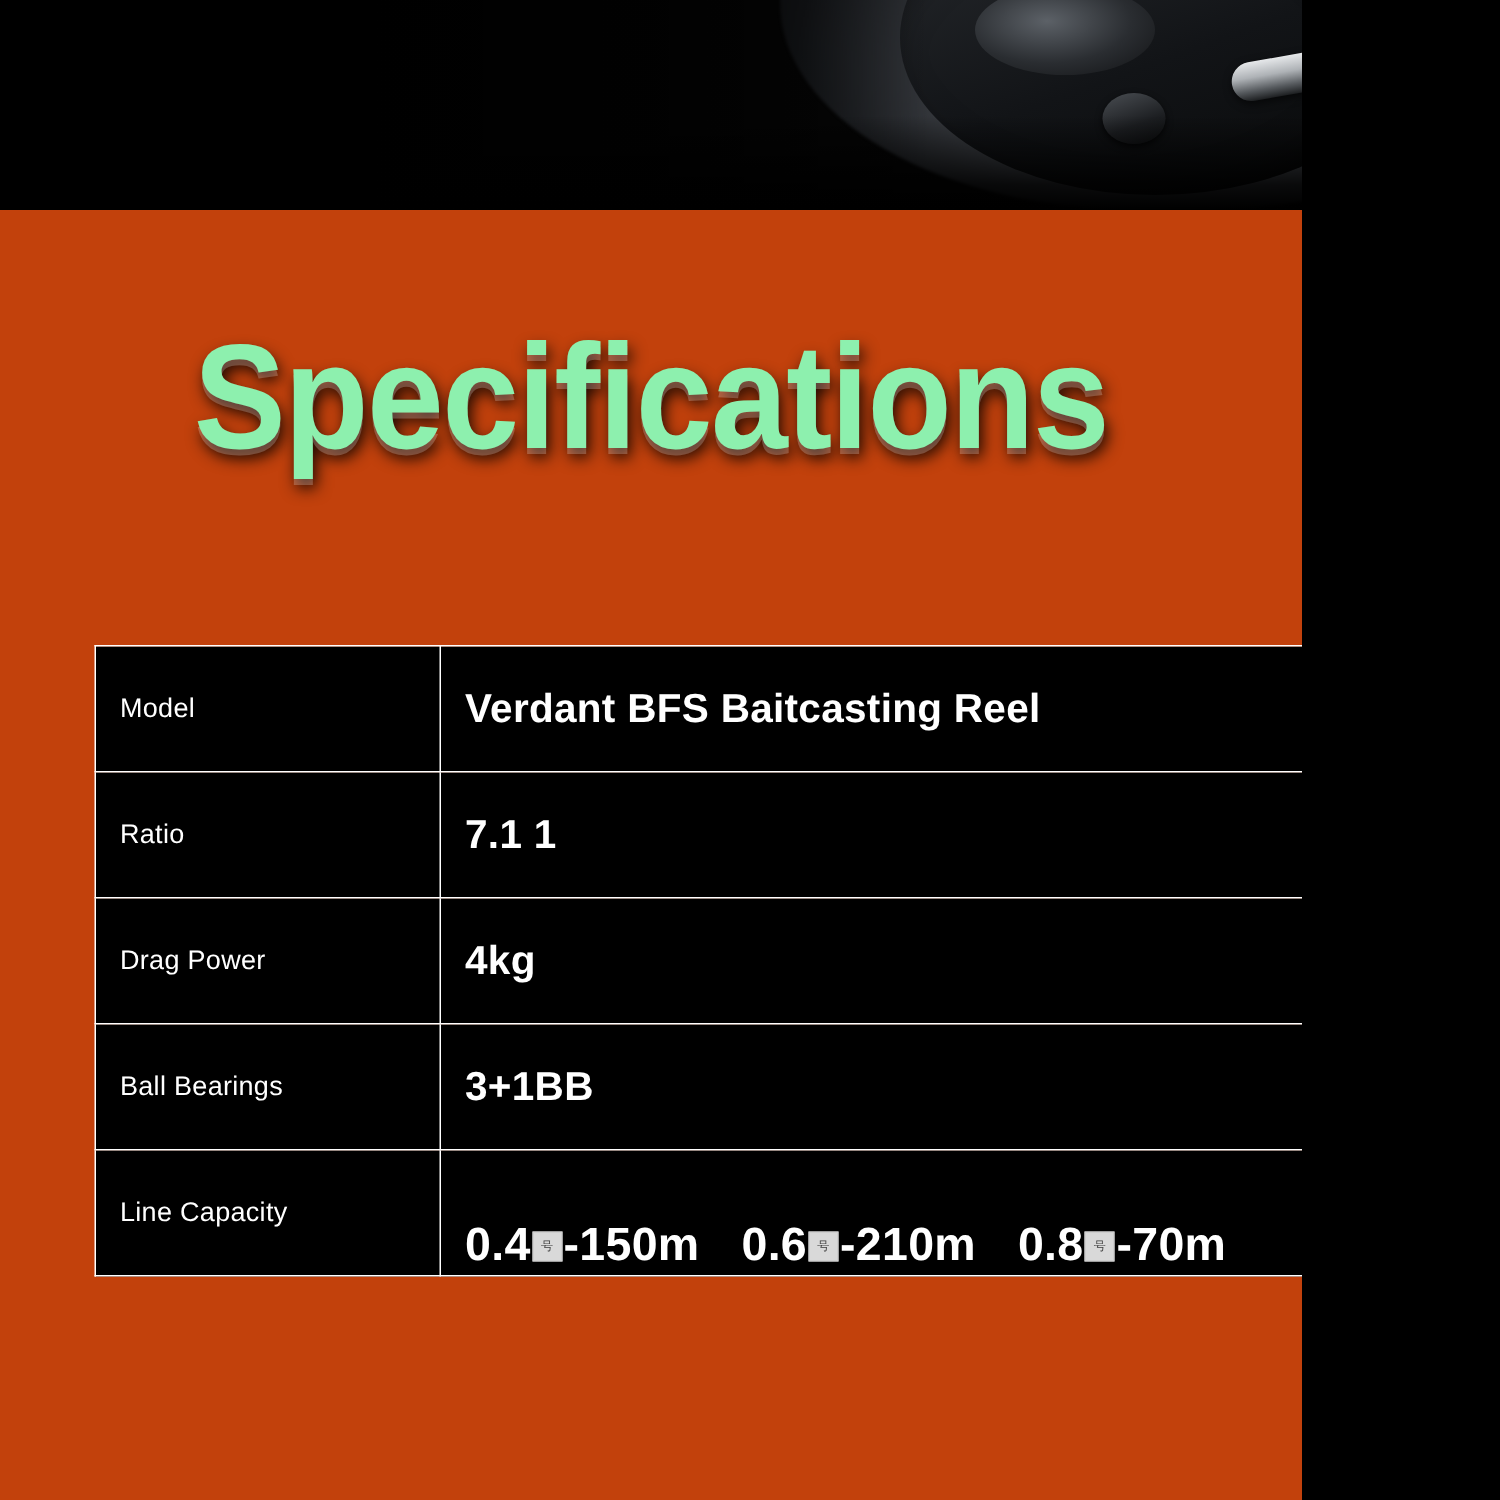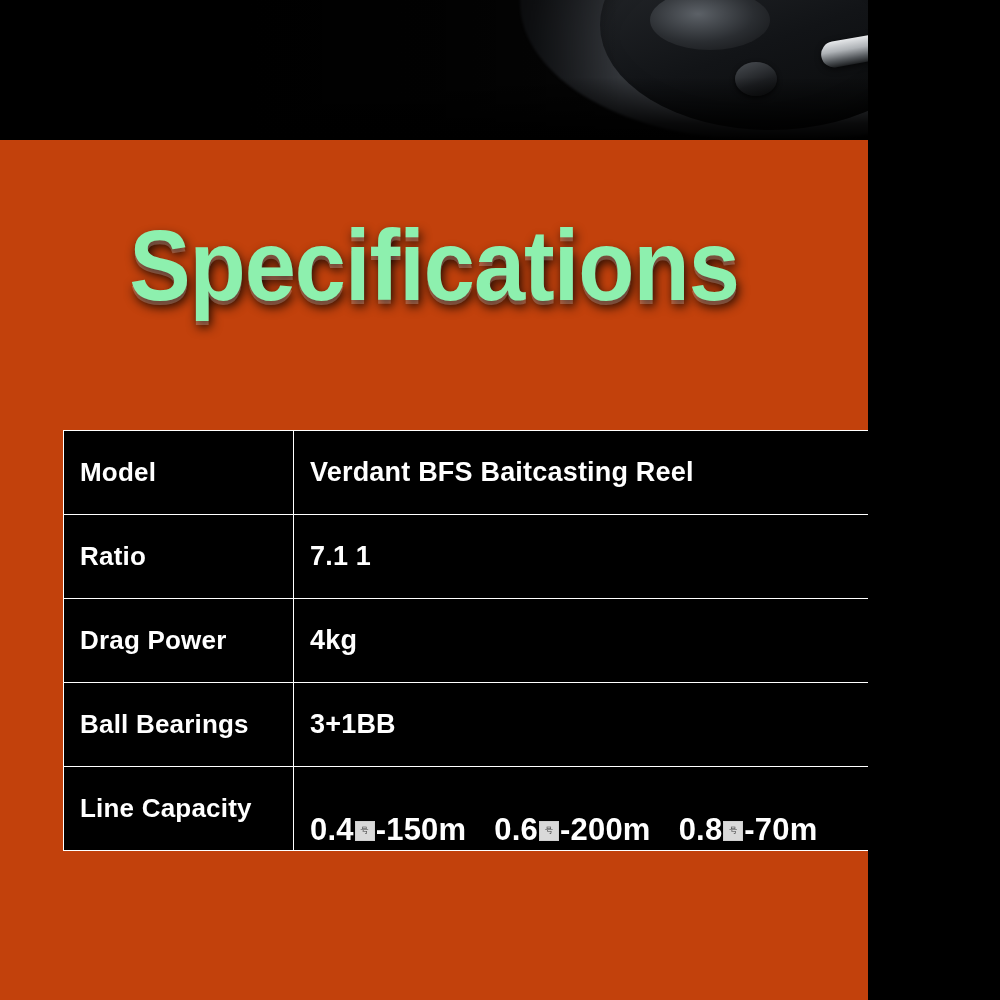--- a/index.html
+++ b/index.html
@@ -152,22 +152,22 @@
   }
   table.spec td {
     border: 1px solid #ffffff;
     height: 83px;
     vertical-align: middle;
     padding: 0 0 0 16px;
     background: #000000;
   }
   td.label {
     width: 213px;
-    font-size: 26px;
-    font-weight: 700;
+    font-size: 18px;
+    font-weight: 400;
     color: #ffffff;
     letter-spacing: 0.2px;
   }
   td.value {
     font-size: 29px;
     font-weight: 700;
     color: #ffffff;
     letter-spacing: 0.2px;
     padding-left: 20px;
   }
@@ -236,21 +236,21 @@
         </tr>
         <tr>
           <td class="label">Ball Bearings</td>
           <td class="value big">3+1BB</td>
         </tr>
         <tr>
           <td class="label">Line Capacity</td>
           <td class="value">
             <div class="cap-row">
               <span><span>0.4</span><span class="unitbox">号</span><span>-150m</span></span>
-              <span><span>0.6</span><span class="unitbox">号</span><span>-200m</span></span>
+              <span><span>0.6</span><span class="unitbox">号</span><span>-210m</span></span>
               <span><span>0.8</span><span class="unitbox">号</span><span>-70m</span></span>
             </div>
           </td>
         </tr>
       </tbody>
     </table>
   </div>
 
 </div>
 

